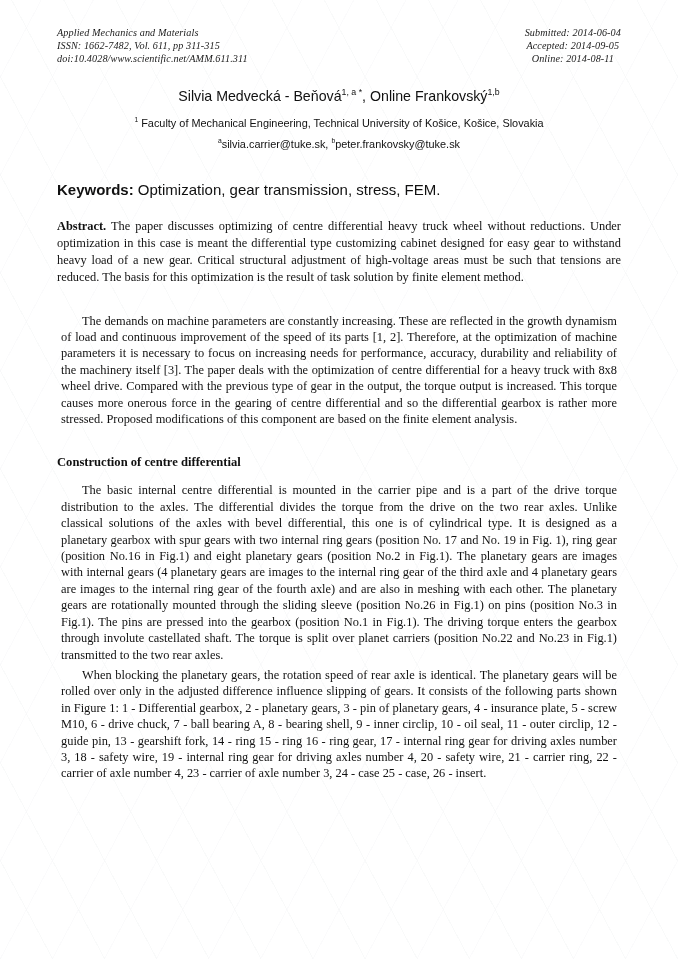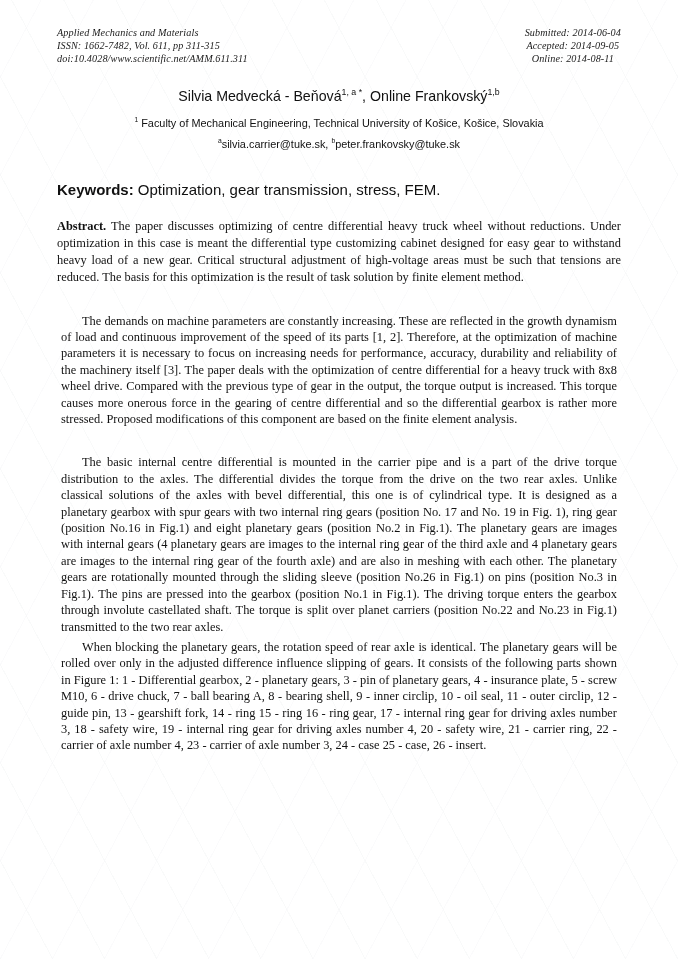--- a/index.html
+++ b/index.html
@@ -169,17 +169,18 @@
 
   <div class="abstract">
     <span class="lead">Abstract.</span><span> The paper discusses optimizing of centre differential heavy truck wheel without reductions. Under optimization in this case is meant the differential type customizing cabinet designed for easy gear to withstand heavy load of a new gear. Critical structural adjustment of high-voltage areas must be such that tensions are reduced. The basis for this optimization is the result of task solution by finite element method.</span>
   </div>
 
   <div class="sec-gap">
     <p class="body-par first">The demands on machine parameters are constantly increasing. These are reflected in the growth dynamism of load and continuous improvement of the speed of its parts [1, 2]. Therefore, at the optimization of machine parameters it is necessary to focus on increasing needs for performance, accuracy, durability and reliability of the machinery itself [3]. The paper deals with the optimization of centre differential for a heavy truck with 8x8 wheel drive. Compared with the previous type of gear in the output, the torque output is increased. This torque causes more onerous force in the gearing of centre differential and so the differential gearbox is rather more stressed. Proposed modifications of this component are based on the finite element analysis.</p>
   </div>
 
   <div class="sec-gap">
+    <div class="section-head">Construction of centre differential</div>
     <p class="body-par first">The basic internal centre differential is mounted in the carrier pipe and is a part of the drive torque distribution to the axles. The differential divides the torque from the drive on the two rear axles. Unlike classical solutions of the axles with bevel differential, this one is of cylindrical type. It is designed as a planetary gearbox with spur gears with two internal ring gears (position No. 17 and No. 19 in Fig. 1), ring gear (position No.16 in Fig.1) and eight planetary gears (position No.2 in Fig.1). The planetary gears are images with internal gears (4 planetary gears are images to the internal ring gear of the third axle and 4 planetary gears are images to the internal ring gear of the fourth axle) and are also in meshing with each other. The planetary gears are rotationally mounted through the sliding sleeve (position No.26 in Fig.1) on pins (position No.3 in Fig.1). The pins are pressed into the gearbox (position No.1 in Fig.1). The driving torque enters the gearbox through involute castellated shaft. The torque is split over planet carriers (position No.22 and No.23 in Fig.1) transmitted to the two rear axles.</p>
     <p class="body-par">When blocking the planetary gears, the rotation speed of rear axle is identical. The planetary gears will be rolled over only in the adjusted difference influence slipping of gears. It consists of the following parts shown in Figure 1: 1 - Differential gearbox, 2 - planetary gears, 3 - pin of planetary gears, 4 - insurance plate, 5 - screw M10, 6 - drive chuck, 7 - ball bearing A, 8 - bearing shell, 9 - inner circlip, 10 - oil seal, 11 - outer circlip, 12 - guide pin, 13 - gearshift fork, 14 - ring 15 - ring 16 - ring gear, 17 - internal ring gear for driving axles number 3, 18 - safety wire, 19 - internal ring gear for driving axles number 4, 20 - safety wire, 21 - carrier ring, 22 - carrier of axle number 4, 23 - carrier of axle number 3, 24 - case 25 - case, 26 - insert.</p>
   </div>
 
 </div>
 
 </body></html>

